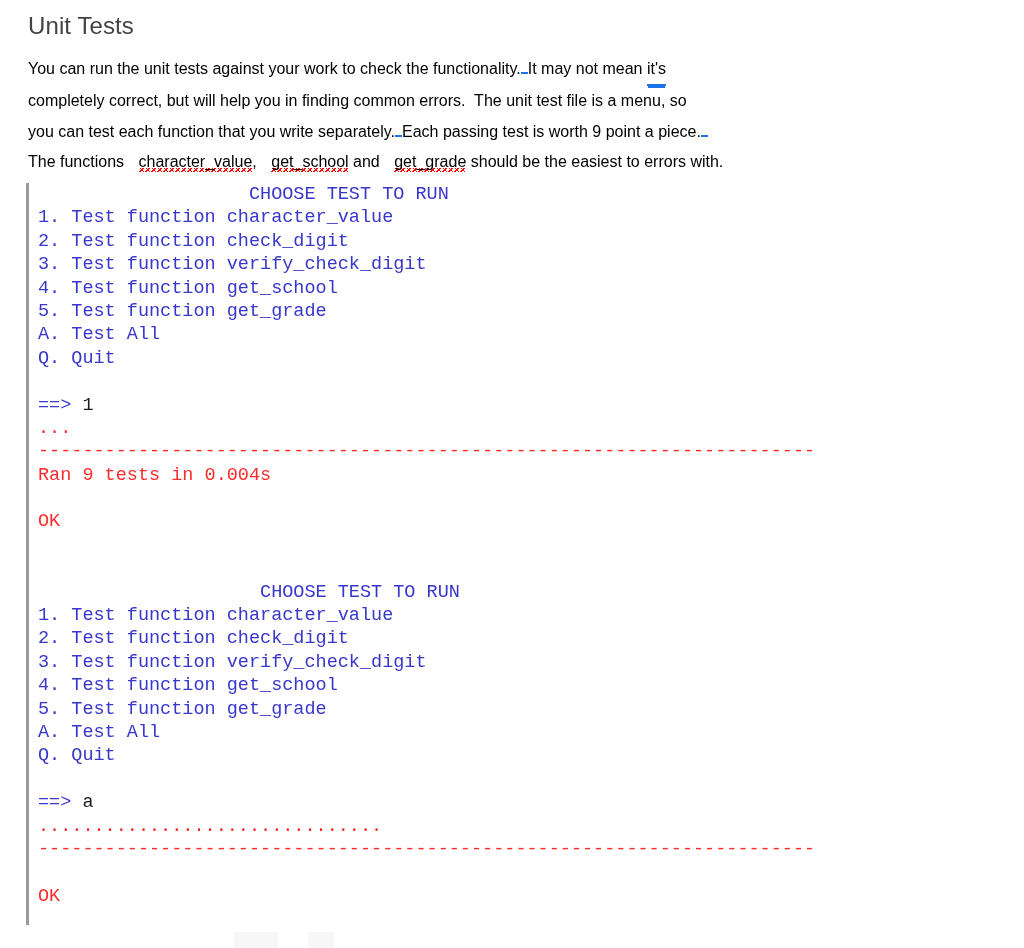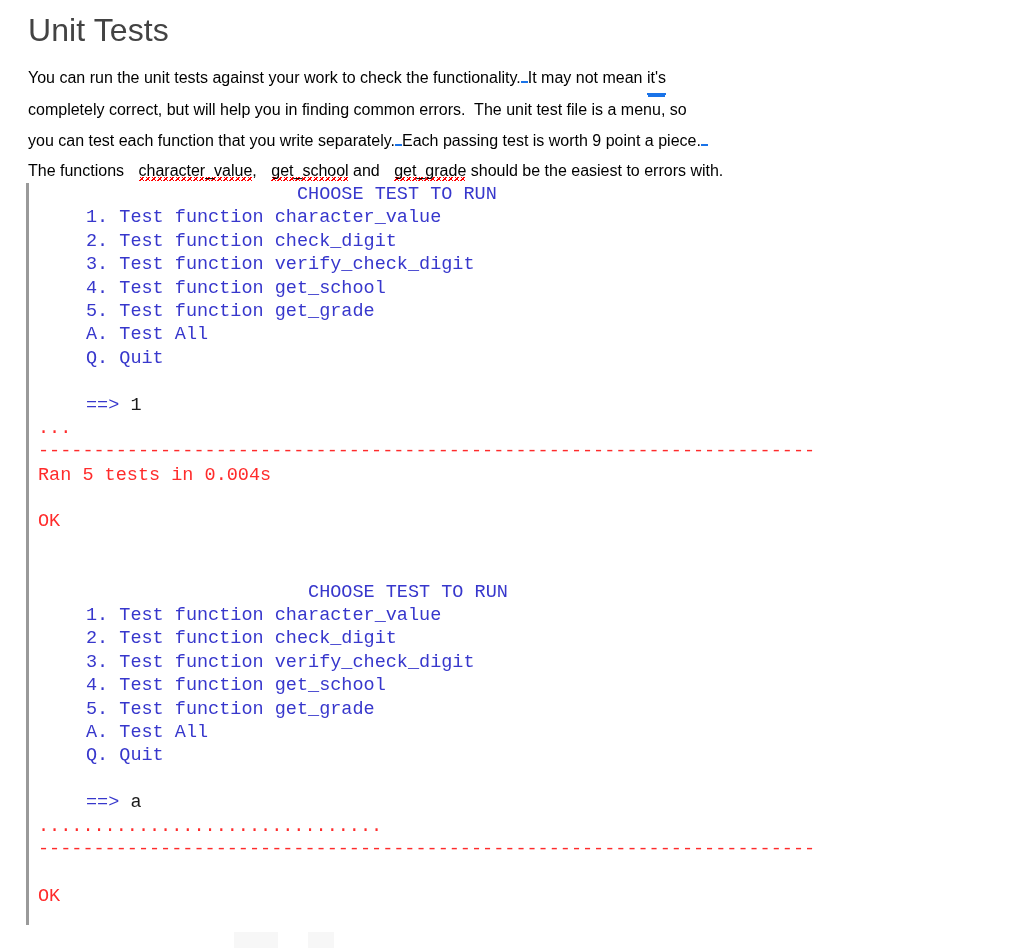--- a/index.html
+++ b/index.html
@@ -19,21 +19,21 @@
   
   .doc {
     position: absolute;
     left: 28px;
     top: 12px;
     width: 972px;
   }
 
   .page-title {
     font-family: "Liberation Sans", sans-serif;
-    font-size: 32px;
+    font-size: 24px;
     font-weight: 400;
     color: #434343;
     letter-spacing: 0.1px;
     margin: 0 0 14px 0;
     line-height: 1.15;
   }
 
   .body-para {
     font-family: "Liberation Sans", sans-serif;
     font-size: 16px;
@@ -84,21 +84,21 @@
 
   .code-line {
     font-family: "Liberation Mono", "DejaVu Sans Mono", monospace;
     font-size: 18.5px;
     line-height: 23.4px;
     white-space: pre;
     letter-spacing: 0px;
     margin: 0;
     height: 23.4px;
   }
-  .blue  { color: #3737cc; margin-left: 48px; }
+  .blue  { color: #3737cc; }
   .red   { color: #ff2b2b; }
   .black { color: #1a1a1a; }
   .blank { height: 23.4px; }
 
   
   .bottom-artifact {
     position: absolute;
     bottom: 0;
     height: 16px;
     background: #f7f7f7;
@@ -127,21 +127,21 @@
   <div class="code-line blue">2. Test function check_digit</div>
   <div class="code-line blue">3. Test function verify_check_digit</div>
   <div class="code-line blue">4. Test function get_school</div>
   <div class="code-line blue">5. Test function get_grade</div>
   <div class="code-line blue">A. Test All</div>
   <div class="code-line blue">Q. Quit</div>
   <div class="code-line blank"></div>
   <div class="code-line"><span class="blue">==&gt; </span><span class="black">1</span></div>
   <div class="code-line red">...</div>
   <div class="code-line red">----------------------------------------------------------------------</div>
-  <div class="code-line red">Ran 5 tests in 0.004s</div>
+  <div class="code-line red">Ran 9 tests in 0.004s</div>
   <div class="code-line blank"></div>
   <div class="code-line red">OK</div>
 
   <div class="code-line blank"></div>
   <div class="code-line blank"></div>
 
   <div class="code-line blue">                    CHOOSE TEST TO RUN</div>
   <div class="code-line blue">1. Test function character_value</div>
   <div class="code-line blue">2. Test function check_digit</div>
   <div class="code-line blue">3. Test function verify_check_digit</div>

